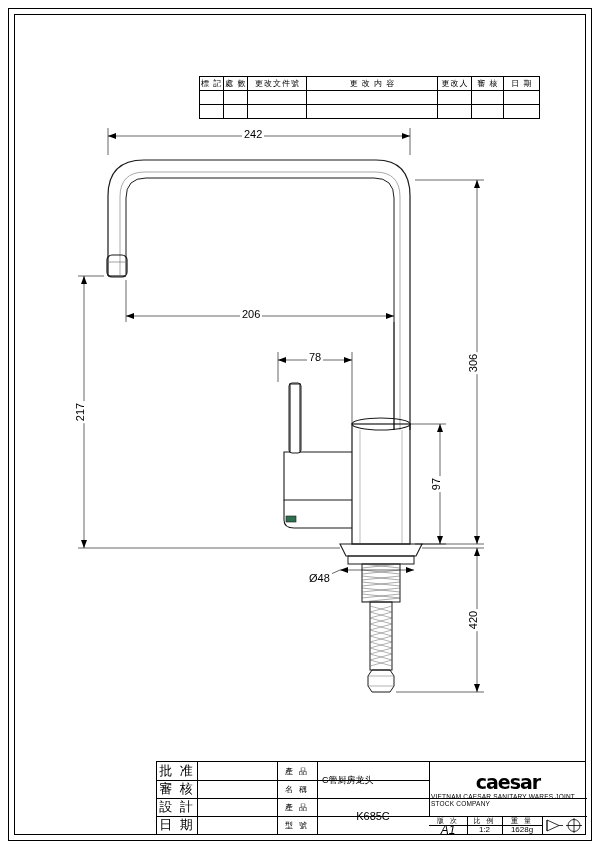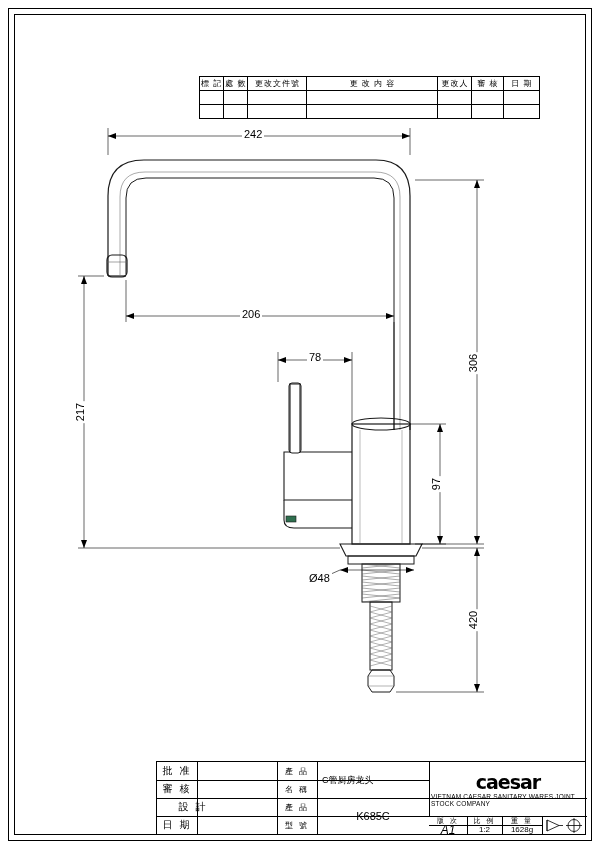--- a/index.html
+++ b/index.html
@@ -75,21 +75,21 @@
     height: 74px;
     border: 1px solid #000;
     box-sizing: border-box;
   }
   .tb-line {
     position: absolute;
     background: #000;
   }
   .tb-cell {
     position: absolute;
-    font-size: 10px;
+    font-size: 13px;
     display: flex;
     align-items: center;
     justify-content: center;
     letter-spacing: 2px;
     white-space: nowrap;
   }
   .tb-cell.left { justify-content: flex-start; padding-left: 4px; letter-spacing: 0; }
 
   .brand-name {
     font-family: "DejaVu Sans", sans-serif;
@@ -311,21 +311,21 @@
     <div class="tb-line" style="left:40px; top:0; width:1px; height:72px;"></div>
     <div class="tb-line" style="left:120px; top:0; width:1px; height:72px;"></div>
     <div class="tb-line" style="left:160px; top:0; width:1px; height:72px;"></div>
     <div class="tb-line" style="left:272px; top:0; width:1px; height:54px;"></div>
     <div class="tb-line" style="left:310px; top:54px; width:1px; height:18px;"></div>
     <div class="tb-line" style="left:345px; top:54px; width:1px; height:18px;"></div>
     <div class="tb-line" style="left:385px; top:54px; width:1px; height:18px;"></div>
 
     <div class="tb-cell" style="left:0; top:0; width:40px; height:18px;">批 准</div>
     <div class="tb-cell" style="left:0; top:18px; width:40px; height:18px;">審 核</div>
-    <div class="tb-cell" style="left:16px; top:36px; width:40px; height:18px;">設 計</div>
+    <div class="tb-cell" style="left:0; top:36px; width:40px; height:18px;">設 計</div>
     <div class="tb-cell" style="left:0; top:54px; width:40px; height:18px;">日 期</div>
 
     <div class="tb-cell" style="left:40px; top:0; width:80px; height:18px;"></div>
     <div class="tb-cell" style="left:40px; top:18px; width:80px; height:18px;"></div>
     <div class="tb-cell" style="left:40px; top:36px; width:80px; height:18px;"></div>
     <div class="tb-cell" style="left:40px; top:54px; width:80px; height:18px;"></div>
 
     <div class="tb-cell" style="left:120px; top:0; width:40px; height:18px; font-size:8px;">產 品</div>
     <div class="tb-cell" style="left:120px; top:18px; width:40px; height:18px; font-size:8px;">名 稱</div>
     <div class="tb-cell left" style="left:161px; top:0; width:110px; height:36px; font-size:9px;">C管厨房龙头</div>

